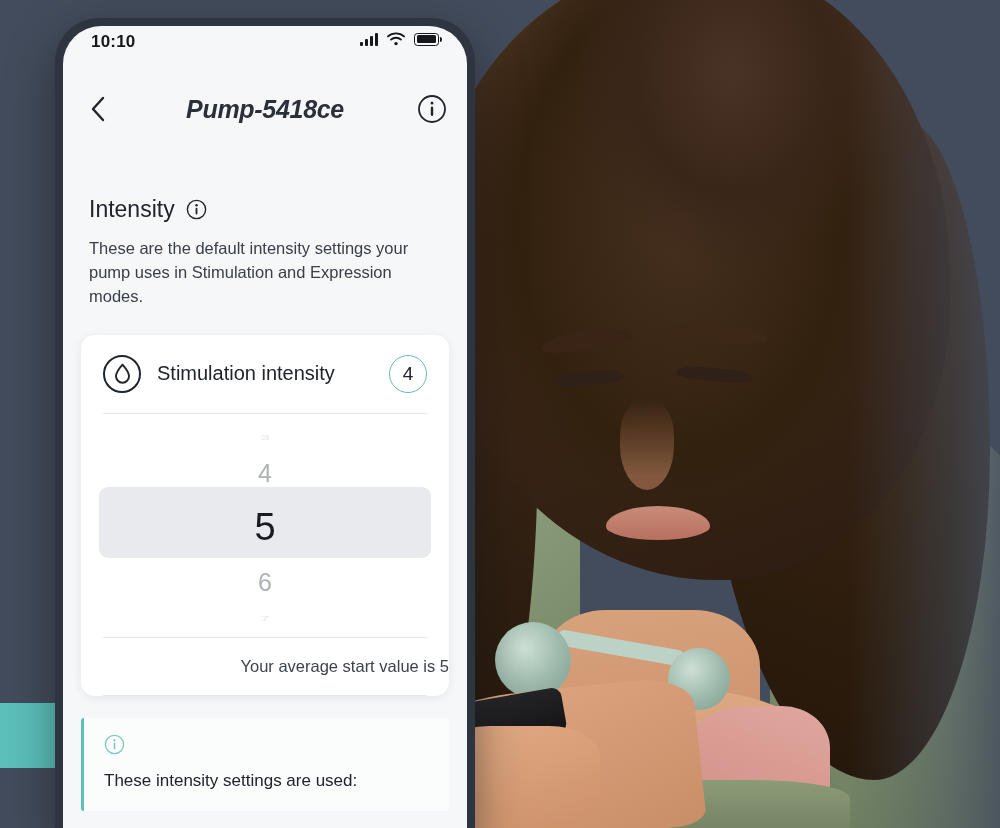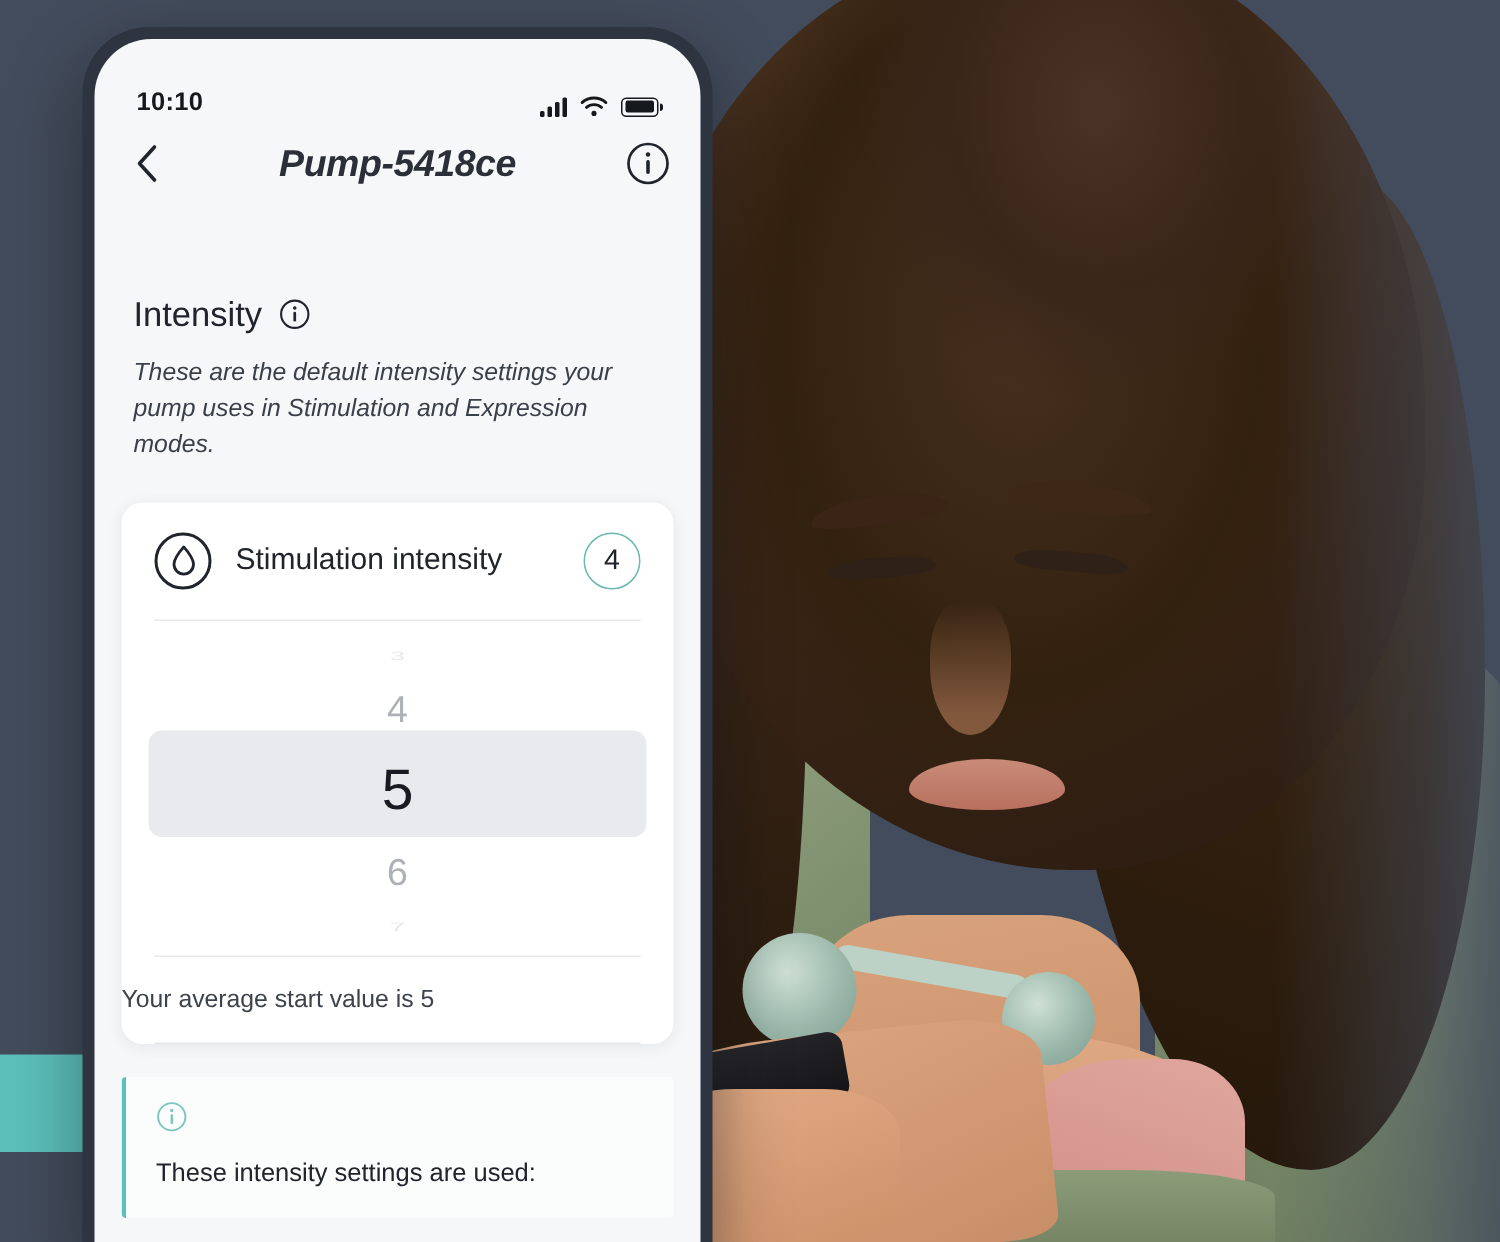--- a/index.html
+++ b/index.html
@@ -124,21 +124,21 @@
   #phone-screen {
     width:100%; height:100%;
     background:#f6f7f8;
     border-radius:38px 38px 0 0;
     overflow:hidden;
     position:relative;
   }
 
   
   #status-bar {
-    height:52px; display:flex; align-items:flex-end;
+    height:52px; display:flex; align-items:flex-start;
     justify-content:space-between; padding:6px 28px 0 28px;
   }
   #status-time { font-size:17px; font-weight:600; color:#15181d; letter-spacing:.2px; }
   #status-icons { display:flex; align-items:center; gap:9px; }
   .bars { display:flex; align-items:flex-end; gap:2px; height:13px; }
   .bars i { display:block; width:3px; background:#15181d; border-radius:1px; }
   .bars i:nth-child(1){height:4px;} .bars i:nth-child(2){height:7px;}
   .bars i:nth-child(3){height:10px;} .bars i:nth-child(4){height:13px;}
   .batt { width:25px; height:13px; border:1.7px solid #15181d; border-radius:3.5px;
           position:relative; padding:1.6px; }
@@ -157,21 +157,21 @@
     font-size:25px; font-style:italic; font-weight:700; color:#2a2f38;
     letter-spacing:-.3px; pointer-events:none;
   }
   #info-btn { margin-left:auto; width:30px; height:30px; cursor:pointer; z-index:2; }
 
   
   #section { padding:20px 26px 0 26px; }
   #section-head { display:flex; align-items:center; gap:11px;margin-top:36px; }
   #section-title { font-size:23px; color:#20242c; font-weight:400; }
   #section-desc {
-    margin-top:14px; font-size:16.5px; line-height:1.45; color:#3a4049; max-width:380px;font-style:italic;
+    margin-top:14px; font-size:16.5px; line-height:1.45; color:#3a4049; max-width:380px;
   }
 
   
   #settings-card {
     margin:26px 18px 0 18px; background:#fff; border-radius:14px;
     box-shadow:0 2px 10px rgba(30,40,60,.08);
     overflow:hidden;
   }
   .card-row {
     display:flex; align-items:center; gap:16px; padding:20px 22px;
@@ -197,21 +197,21 @@
   .pick {
     position:relative; text-align:center; color:#b9bcc1;
     font-weight:300; user-select:none;
   }
   .pick.p-far { font-size:18px; height:34px; line-height:34px; opacity:.35;
                 transform:scaleY(.45); }
   .pick.p-near { font-size:25px; height:38px; line-height:38px; color:#aeb2b8; }
   .pick.p-sel  { font-size:38px; height:71px; line-height:71px; color:#181c22; font-weight:400; }
 
   #avg-note {
-    text-align:left; font-size:16.5px; color:#3d434c; padding:19px 0;
+    text-align:right; font-size:16.5px; color:#3d434c; padding:19px 0;
   }
 
   
   #info-panel {
     margin:22px 18px 0 18px; background:#fbfcfc;
     border-left:3px solid #5cc0bb; border-radius:3px;
     padding:16px 20px 20px 20px;
   }
   #info-panel-icon { margin-bottom:12px; }
   #info-panel-title { font-size:17px; color:#20242c; }

